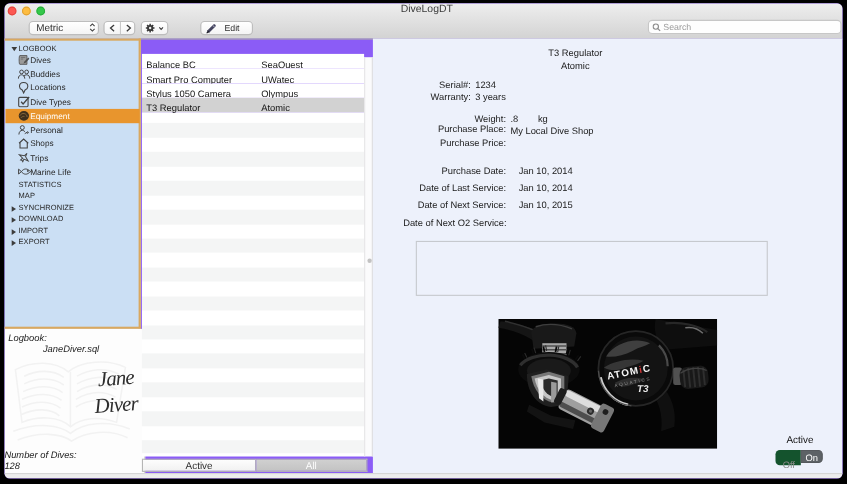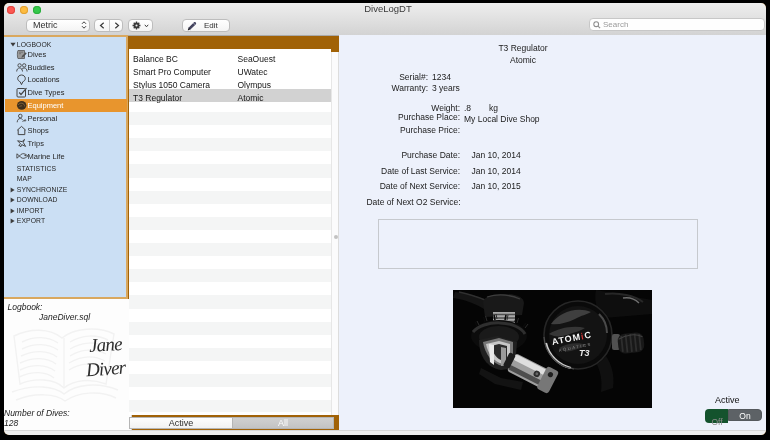--- a/index.html
+++ b/index.html
@@ -1,16 +1,16 @@
 <!DOCTYPE html>
 <html><head><meta charset="utf-8">
 <style>
 *{margin:0;padding:0;box-sizing:border-box}
 html,body{width:770px;height:440px;background:#000;font-family:"Liberation Sans",sans-serif;overflow:hidden}
-#win{position:absolute;left:4px;top:3px;width:762px;height:431.5px;border-radius:5px;background:#a16207;overflow:hidden}
+#win{position:absolute;left:4px;top:3px;width:762px;height:431.5px;border-radius:5px;background:#8b5cf6;overflow:hidden}
 .ab{position:absolute}
 #hdr{left:0;top:0;width:762px;height:32.5px;background:linear-gradient(#eeeeee,#d3d3d3);border-bottom:1px solid #a9a9a9}
 .tl{width:8px;height:8px;border-radius:50%;top:3px}
 #title{left:284px;top:0px;width:200px;text-align:center;font-size:9.5px;color:#3a3a3a}
 .btn{background:linear-gradient(#ffffff,#f4f4f4);border:1px solid #bdbdbd;border-radius:4px}
 .tbtxt{font-size:9px;color:#303030;line-height:10px}
 #side{left:0;top:32px;width:124px;height:264px;background:#cbdff4;border:2px solid #d9a85f;border-left:none}
 .srow{position:absolute;font-size:7.5px;line-height:9px;color:#262626;white-space:nowrap}
 .cap{font-size:6.8px;line-height:8px;letter-spacing:0.1px}
 #eqrow{left:1px;top:96px;width:121.5px;height:12.5px;background:#e8952d}
@@ -20,21 +20,21 @@
 #tblbody{left:125px;top:99.2px;width:202px;height:313px;background:repeating-linear-gradient(180deg,#fff 0px,#fff 13.1px,#f4f5f5 13.1px,#f4f5f5 26.2px);background-position:0 -3px}
 .trow{position:absolute;left:125px;width:202px;height:13.3px;background:#fff;font-size:8.5px;color:#151515;white-space:nowrap}
 .trow span{position:absolute;top:4.5px;line-height:10px}
 #scroll{left:327px;top:49.3px;width:8px;height:362.7px;background:#fbfbfc;border-left:1px solid #e7e7e7;border-right:1px solid #ddd}
 .seg{top:414px;height:11.5px;font-size:9px;text-align:center;border:1px solid #b5b5b5;line-height:10.5px}
 #panel{left:335px;top:32px;width:427px;height:394.5px;background:#edf1fb}
 .pl{position:absolute;font-size:8.5px;line-height:10px;color:#1b1b1b;white-space:nowrap}
 #notes{left:38.5px;top:184px;width:320.5px;height:49.5px;border:1px solid #c6c9ce}
 #foot{left:0;top:426.5px;width:762px;height:5px;background:#ededed;border-top:1px solid #d6d6d6}
 .off{left:365.5px;top:373.5px;width:23.5px;height:12.5px;background:#fafafa;border:7px solid #14532d;border-radius:4px 0 0 4px;color:#8a8a8a;font-size:8.5px;text-align:center;line-height:12px}
-.on{left:389px;top:373.5px;width:34px;height:12.5px;background:#5d6266;border:1px solid #55595d;border-radius:0 4px 4px 0;color:#fff;font-size:8.5px;text-align:center;line-height:12px}
+.on{left:389px;top:373.5px;width:20px;height:12.5px;background:#5d6266;border:1px solid #55595d;border-radius:0 4px 4px 0;color:#fff;font-size:8.5px;text-align:center;line-height:12px}
 .ic{position:absolute;left:11.5px}
 .dtri{position:absolute;left:6px}
 </style></head>
 <body>
 <div id="win">
   <div id="hdr" class="ab">
     <div class="ab tl" style="left:3.3px;background:#fc5852;box-shadow:inset 0 0 0 1px #e24640"></div>
     <div class="ab tl" style="left:16px;background:#fdbc40;box-shadow:inset 0 0 0 1px #e0a033"></div>
     <div class="ab tl" style="left:28.6px;background:#34c84a;box-shadow:inset 0 0 0 1px #2bad3d"></div>
     <div id="title" class="ab">DiveLogDT</div>

